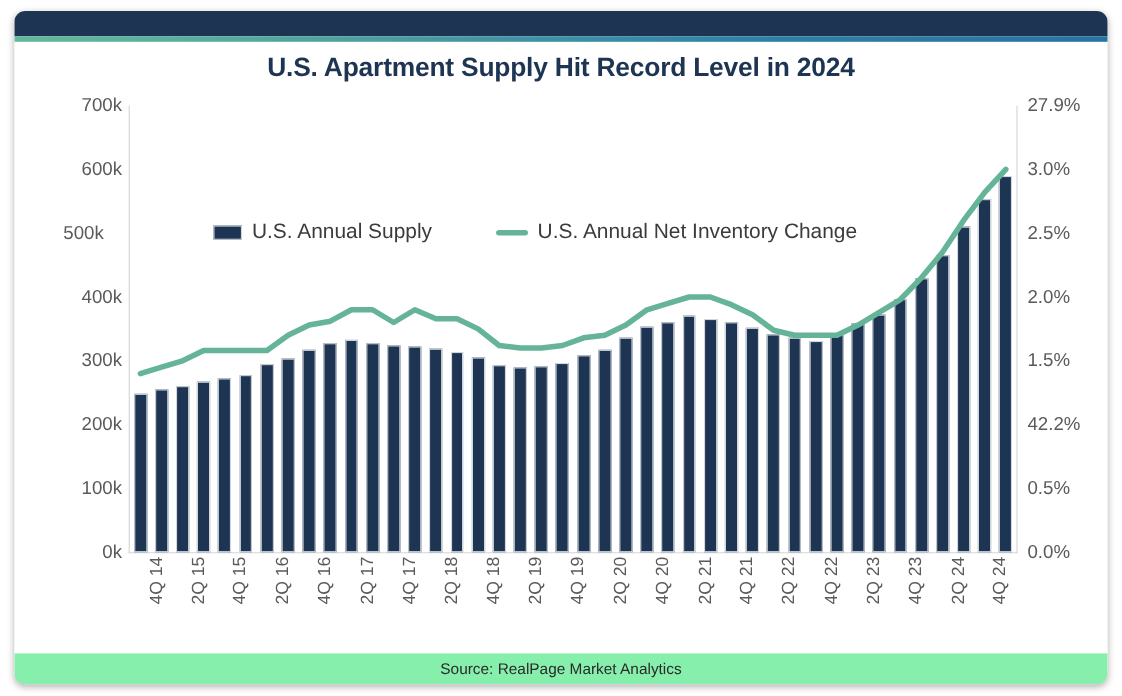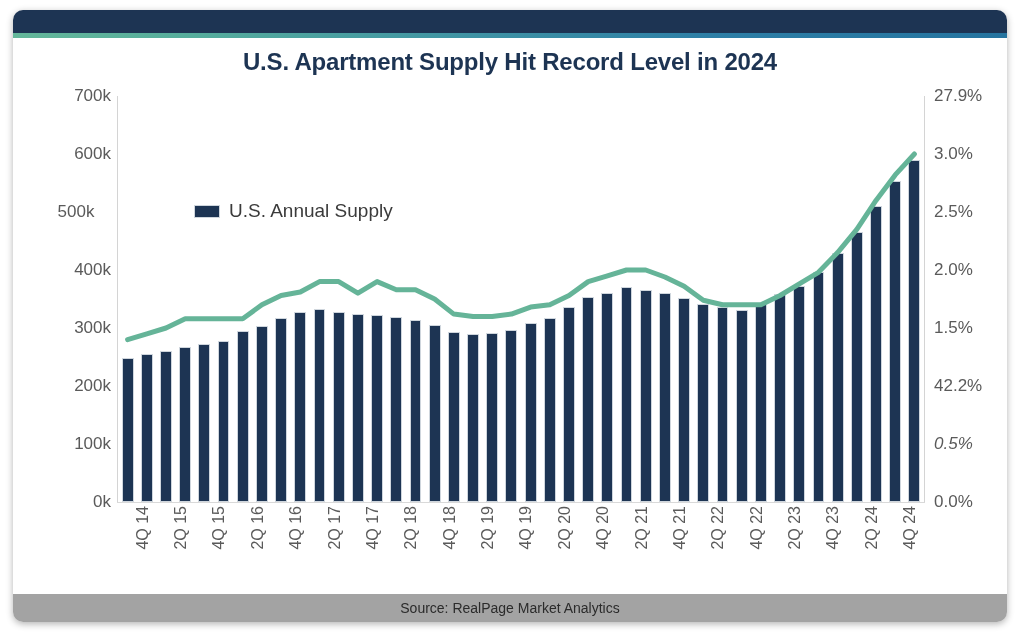--- a/index.html
+++ b/index.html
@@ -214,21 +214,21 @@
     align-self: flex-start;
     margin-left: -2px;
     margin-top: 2px;
   }
   #sourcebar {
     position: absolute;
     left: 0;
     bottom: 0;
     width: 100%;
     height: 28px;
-    background: #a3a3a3;
+    background: #86efac;
     display: flex;
     align-items: center;
     justify-content: center;
   }
   #sourcetext {
     font-size: 14px;
     color: #2b2b2b;
   }
 </style>
 </head>
@@ -250,21 +250,21 @@
       <div class="ytick" style="top: 348px;">100k</div>
       <div class="ytick" style="top: 290px;">200k</div>
       <div class="ytick" style="top: 232px;">300k</div>
       <div class="ytick" style="top: 174px;">400k</div>
       <div class="ytick" style="top: 116px; text-align: center;">500k</div>
       <div class="ytick" style="top: 58px;">600k</div>
       <div class="ytick" style="top: 0px;">700k</div>
     </div>
   <div id="yright">
       <div class="ytick-r" style="top: 406px;">0.0%</div>
-      <div class="ytick-r" style="top: 348px; font-style: italic;">0.5%</div>
+      <div class="ytick-r" style="top: 348px;">0.5%</div>
       <div class="ytick-r" style="top: 290px;">42.2%</div>
       <div class="ytick-r" style="top: 232px;">1.5%</div>
       <div class="ytick-r" style="top: 174px;">2.0%</div>
       <div class="ytick-r" style="top: 116px;">2.5%</div>
       <div class="ytick-r" style="top: 58px;">3.0%</div>
       <div class="ytick-r" style="top: 0px;">27.9%</div>
     </div>
 
   <div id="plot">
     <div id="bars">
@@ -338,20 +338,24 @@
       <div class="xtick" style="left: 706.452px;">4Q 23</div>
       <div class="xtick" style="left: 744.833px;">2Q 24</div>
       <div class="xtick" style="left: 783.214px;">4Q 24</div>
     </div>
 
   <div id="legend">
     <div class="legend-item">
       <span class="swatch-bar"></span>
       <span>U.S. Annual Supply</span>
     </div>
+    <div class="legend-item">
+      <span class="swatch-line"></span>
+      <span>U.S. Annual Net Inventory Change</span>
+    </div>
   </div>
 
 
   <div id="sourcebar">
     <span id="sourcetext">Source: RealPage Market Analytics</span>
   </div>
 
 </div>
 
 </body></html>

